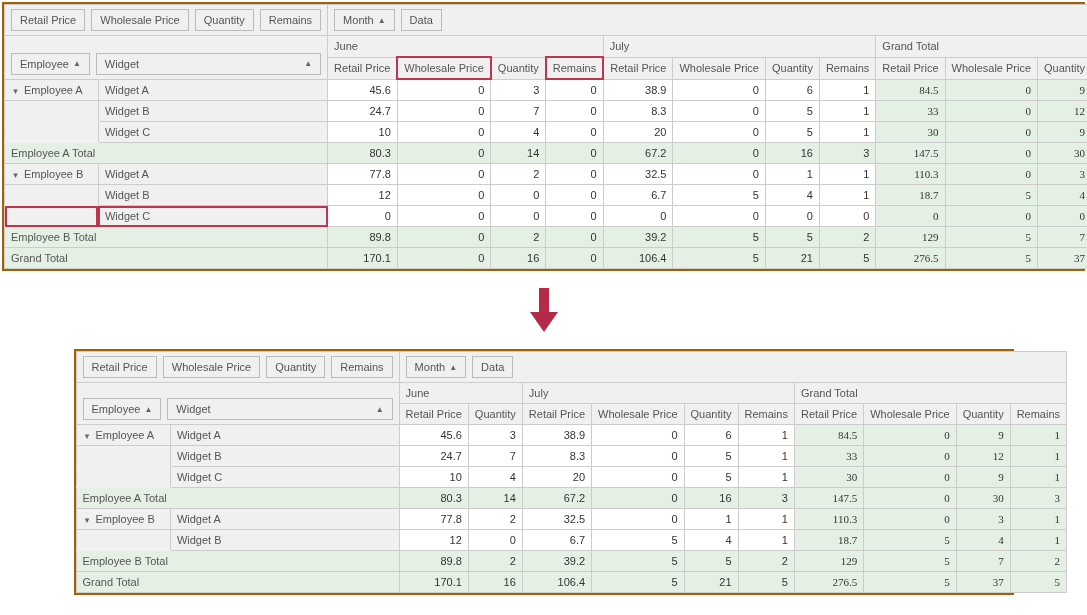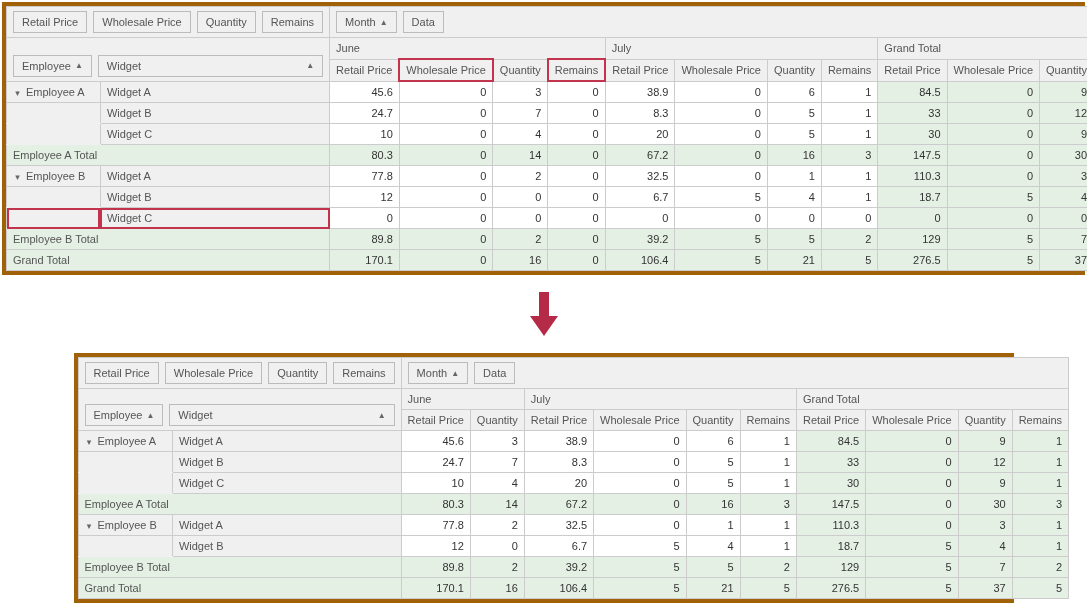--- a/index.html
+++ b/index.html
@@ -1,28 +1,28 @@
 <!DOCTYPE html>
 <html><head>
 <meta charset="utf-8">
 <style>
 * { box-sizing: border-box; margin: 0; padding: 0; }
 body { font-family: "Segoe UI", Arial, sans-serif; font-size: 11px; color: #333; background: #fff; padding: 2px; }
 
-.pivot-container { border: 4px solid #a16207; display: inline-block; background: #f5f5f5; }
+.pivot-container { border: 2px solid #a16207; display: inline-block; background: #f5f5f5; }
 .field-chip { border: 1px solid #bbb; background: #f0f0f0; padding: 4px 8px; font-size: 11px; color: #555; display: flex; align-items: center; gap: 4px; }
 .field-chip .sort-icon { font-size: 8px; color: #666; }
 .row-fields { display: flex; gap: 6px; }
 
 table { border-collapse: collapse; }
 th, td { border: 1px solid #ccc; padding: 4px 6px; font-weight: normal; text-align: left; white-space: nowrap; }
 .num { text-align: right; background: #fff; }
 .hdr { background: #f0f0f0; color: #555; }
 .total-row td { background: #e5f0e5; }
-.grand-col { background: #e5f0e5 !important; }
+.grand-col { background: #e5f0e5 !important; font-family: Liberation Serif, serif; }
 
 .expand-icon { display: inline-block; width: 9px; text-align: center; color: #666; margin-right: 4px; font-size: 9px; }
 
 .sel-red { border: 2px solid #c2334d !important; }
 .sel-red-cell { outline: 2px solid #c2334d; outline-offset: -2px; }
 
 .arrow-down { text-align: center; margin: 15px 0; }
 .arrow-down svg { width: 34px; height: 44px; }
 </style>
 </head>

